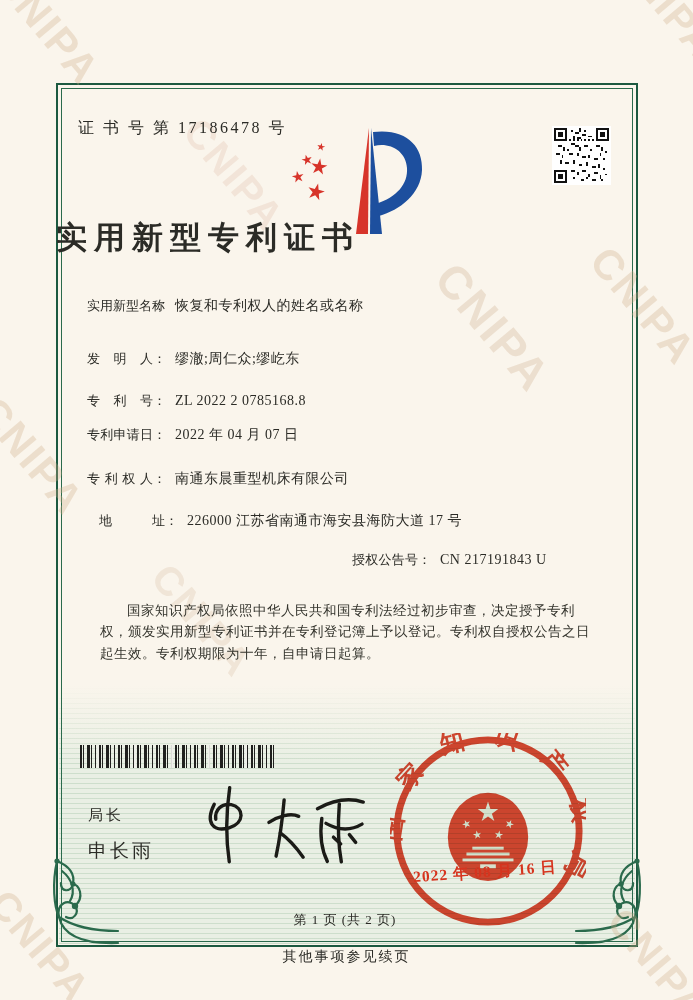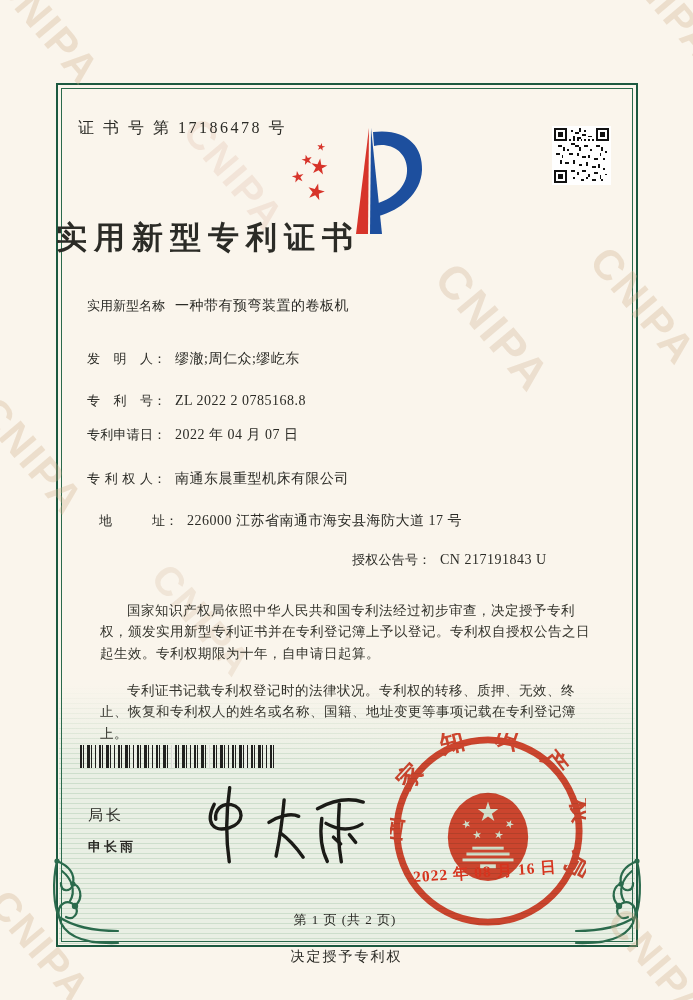--- a/index.html
+++ b/index.html
@@ -53,21 +53,21 @@
   .paras{position:absolute;left:84px;top:584px;width:524px;z-index:3;
          font-size:13.5px;line-height:1.58;letter-spacing:0.5px;color:#34342d;}
   .paras p{margin:16px;text-indent:2em;}
 
   
   .barcode{position:absolute;left:80px;top:745px;width:197px;height:23px;z-index:3;
     background-image:
       repeating-linear-gradient(90deg,transparent 0 17px,rgba(240,240,235,0.9) 17px 19px,transparent 19px 37px),
       repeating-linear-gradient(90deg,#20201e 0 2px,transparent 2px 3px,#20201e 3px 4px,transparent 4px 7px,#20201e 7px 10px,transparent 10px 11px,#20201e 11px 12px,transparent 12px 15px,#20201e 15px 16px,transparent 16px 19px);}
   .signer-title{position:absolute;left:88px;top:806px;font-size:15px;letter-spacing:3px;z-index:3;text-align:right;}
-  .signer-name{position:absolute;left:88px;top:838px;font-size:13px;letter-spacing:3px;z-index:3;font-weight:bold;}
+  .signer-name{position:absolute;left:88px;top:838px;font-size:19px;letter-spacing:3px;z-index:3;}
   .sig{position:absolute;left:185px;top:776px;width:190px;height:97px;z-index:3;transform:rotate(-2deg);}
   .seal{position:absolute;left:390px;top:733px;width:196px;height:196px;z-index:5;mix-blend-mode:multiply;}
   .seal-date{position:absolute;left:413px;top:862px;font-size:15.5px;font-weight:bold;color:#d6341e;
              letter-spacing:1px;transform:rotate(-4deg);z-index:6;white-space:nowrap;}
   .page-info{position:absolute;left:56px;top:911px;width:578px;text-align:center;
              font-size:13px;letter-spacing:1px;z-index:4;}
   .footer-note{position:absolute;left:0;top:948px;width:693px;text-align:center;
                font-size:14px;letter-spacing:2px;z-index:3;}
 </style>
 </head>
@@ -149,21 +149,21 @@
     <polygon points="0,-10 2.23,-3.07 9.51,-3.09 3.61,1.17 5.88,8.09 0,3.8 -5.88,8.09 -3.61,1.17 -9.51,-3.09 -2.23,-3.07" transform="translate(38,72) scale(0.88) rotate(14)"></polygon>
   </g>
   <polygon points="91,8 78,114 90,114" fill="#d7342a"></polygon>
   <polygon points="93,8 92,114 104,114" fill="#1d4f9e"></polygon>
   <path fill="#1d4f9e" d="M95,12 C128,8 145,26 144,50 C143,74 122,90 101,96 L98,84 C119,77 130,64 129,48 C128,31 112,22 96,26 Z"></path>
 </svg>
 
 <div class="title">实用新型专利证书</div>
 
 <div class="row r0">
-  <span class="lab">实用新型名称</span><span class="col">：</span><span class="val">一种带有预弯装置的卷板机</span>
+  <span class="lab">实用新型名称</span><span class="col">：</span><span class="val">恢复和专利权人的姓名或名称</span>
 </div>
 <div class="row r1">
   <span class="lab">发明人</span><span class="col">：</span><span class="val">缪澈;周仁众;缪屹东</span>
 </div>
 <div class="row r2">
   <span class="lab">专利号</span><span class="col">：</span><span class="val">ZL 2022 2 0785168.8</span>
 </div>
 <div class="row r3">
   <span class="lab">专利申请日</span><span class="col">：</span><span class="val">2022 年 04 月 07 日</span>
 </div>
@@ -174,21 +174,20 @@
   <span class="lab">地址</span><span class="col">：</span><span class="val">226000 江苏省南通市海安县海防大道 17 号</span>
 </div>
 <div class="row r6">
   <span class="grant-right">
     <span class="lab">授权公告号</span><span class="col">：</span><span class="val">CN 217191843 U</span>
   </span>
 </div>
 
 <div class="paras">
   <p>国家知识产权局依照中华人民共和国专利法经过初步审查，决定授予专利权，颁发实用新型专利证书并在专利登记簿上予以登记。专利权自授权公告之日起生效。专利权期限为十年，自申请日起算。</p>
-  <p>专利证书记载专利权登记时的法律状况。专利权的转移、质押、无效、终止、恢复和专利权人的姓名或名称、国籍、地址变更等事项记载在专利登记簿上。</p>
 </div>
 
 <div class="barcode"></div>
 
 <div class="signer-title">局长</div>
 <div class="signer-name">申长雨</div>
 <svg class="sig" viewBox="0 0 190 97">
   <g stroke="#1b1b17" stroke-width="3.4" fill="none" stroke-linecap="round" stroke-linejoin="round">
     <path d="M46,10 C42,32 40,58 43,84"></path>
     <path d="M30,26 C20,44 28,54 44,50 C60,46 60,30 47,27 C37,25 30,32 31,41"></path>
@@ -223,13 +222,13 @@
       <rect x="84" y="116" width="32" height="3"></rect>
       <rect x="78" y="122" width="44" height="3"></rect>
       <rect x="74" y="128" width="52" height="3"></rect>
       <rect x="92" y="134" width="16" height="4"></rect>
     </g>
   </g>
 </svg>
 <div class="seal-date">2022 年 08 月 16 日</div>
 
 <div class="page-info">第 1 页 (共 2 页)</div>
-<div class="footer-note">决定授予专利权</div>
+<div class="footer-note">其他事项参见续页</div>
 
 </body></html>

